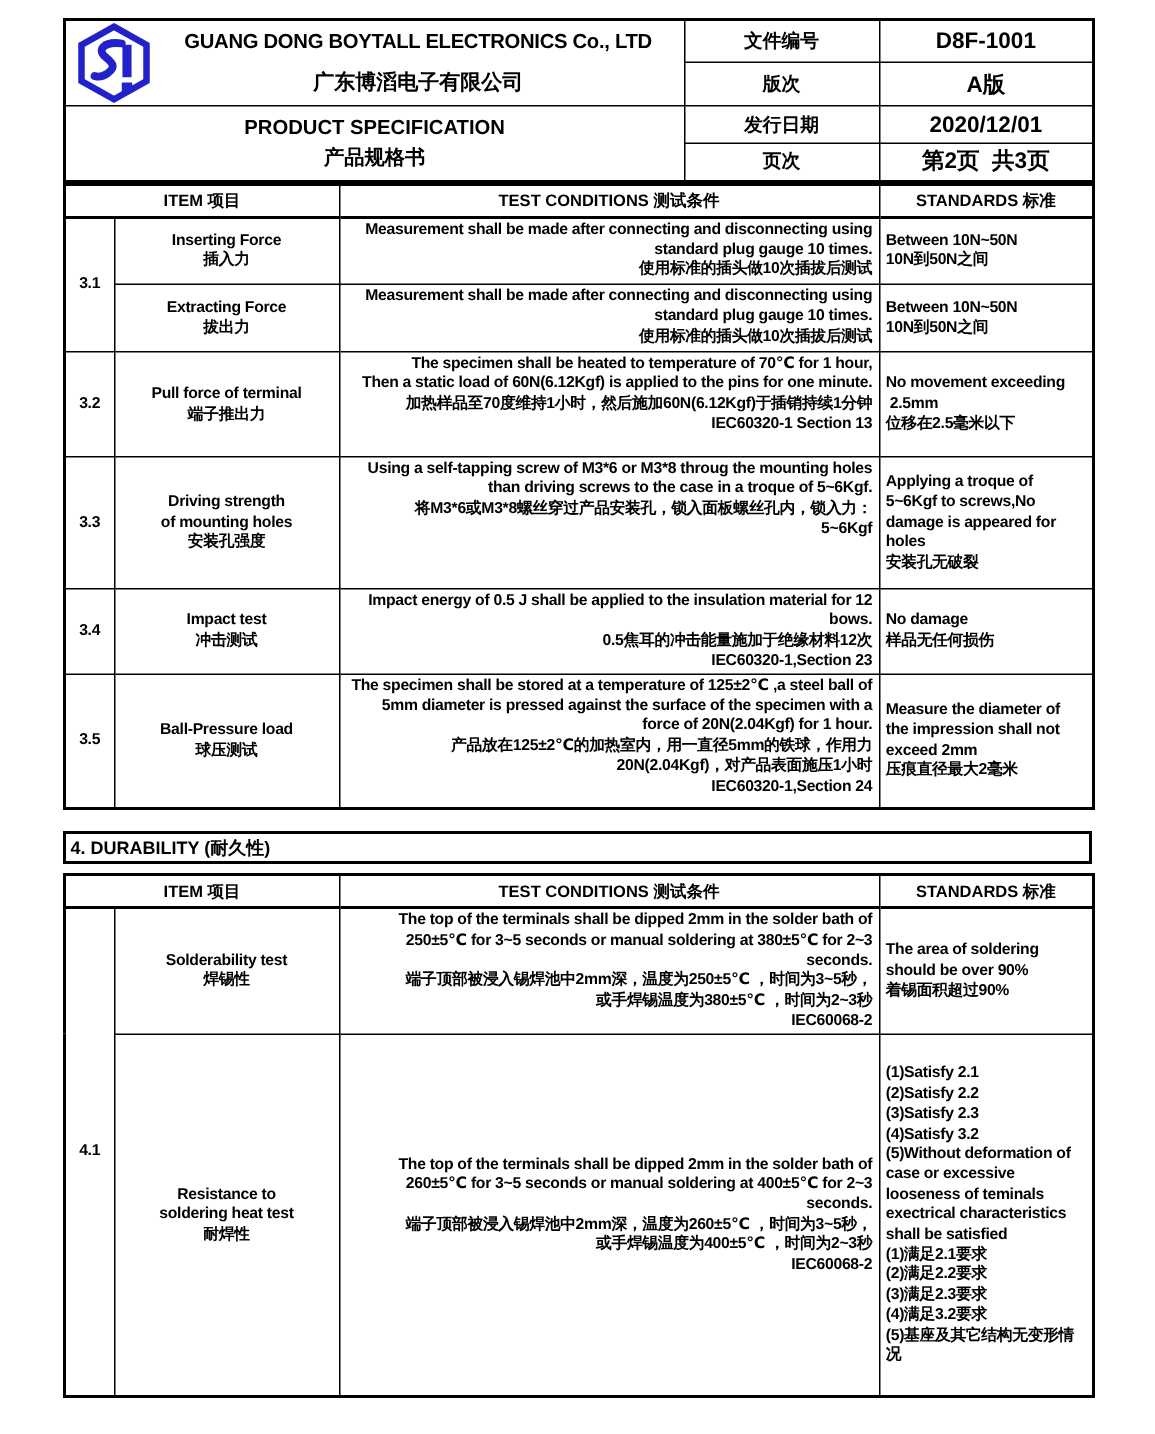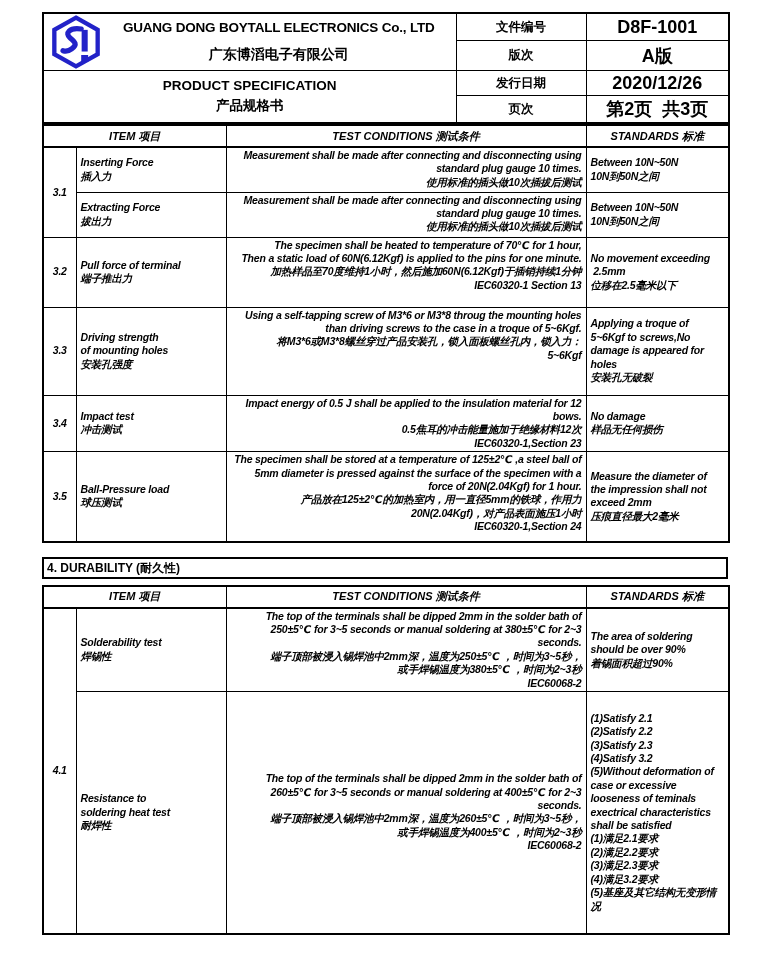--- a/index.html
+++ b/index.html
@@ -22,41 +22,41 @@
   .company-cell { text-align:center; }
   .company-wrap { display:flex; align-items:center; }
   .logo-box { flex:0 0 58px; display:flex; justify-content:center; }
   .company-text { flex:1 1 auto; text-align:center; }
   .company-en { font-size:13.5px; letter-spacing:-0.2px; }
   .company-cn { font-size:14px; margin-top:11px; }
   .doc-title { text-align:center; }
   .doc-title-en { font-size:13.5px; }
   .doc-title-cn { font-size:13.5px; margin-top:4px; }
   .field-label { text-align:center; font-size:12.5px; }
-  .field-value { text-align:center; font-size:18px; white-space:pre-wrap; }
+  .field-value { text-align:center; font-size:15px; white-space:pre-wrap; }
 
   
   .section-title {
     width:686px; border:2px solid #000;
     font-size:12px; line-height:16px; padding:1px 3px;
     margin:7px 0 6px 0;
   }
 
   
-  .spec-table { margin-bottom:14px;font-style:italic; }
+  .spec-table { margin-bottom:14px; }
   .spec-table th {
     font-size:11px; text-align:center; vertical-align:middle;
     border-bottom:2px solid #000; padding:2px;
   }
   .spec-table td {
     font-size:10.5px; line-height:13.4px; letter-spacing:-0.2px;
     padding:1px 4px; white-space:pre-wrap; word-break:break-word;
   }
   .spec-table td.num  { text-align:center; vertical-align:middle; padding:17px 1px; }
-  .spec-table td.item { vertical-align:middle; }
+  .spec-table td.item { text-align:center; vertical-align:middle; }
   .spec-table td.test { text-align:right; vertical-align:top; }
   .spec-table td.test.vmid { vertical-align:middle; }
   .spec-table td.std  { text-align:left; vertical-align:middle; }
 
   .h22 { height:22px; } .h45 { height:45px; } .h70 { height:70px; }
   .h88 { height:88px; } .h54 { height:54px; } .h90 { height:90px; }
   .h84 { height:84px; } .h242 { height:242px; }
 
   svg.logo { display:block; }
 </style>
@@ -95,21 +95,21 @@
     <tr>
       <td class="field-label">版次</td>
       <td class="field-value">A版</td>
     </tr>
     <tr>
       <td class="doc-title" rowspan="2">
         <div class="doc-title-en">PRODUCT SPECIFICATION</div>
         <div class="doc-title-cn">产品规格书</div>
       </td>
       <td class="field-label">发行日期</td>
-      <td class="field-value">2020/12/26</td>
+      <td class="field-value">2020/12/01</td>
     </tr>
     <tr>
       <td class="field-label">页次</td>
       <td class="field-value">第2页  共3页</td>
     </tr>
   </tbody>
     </table>
 
 
   <table class="spec-table">

